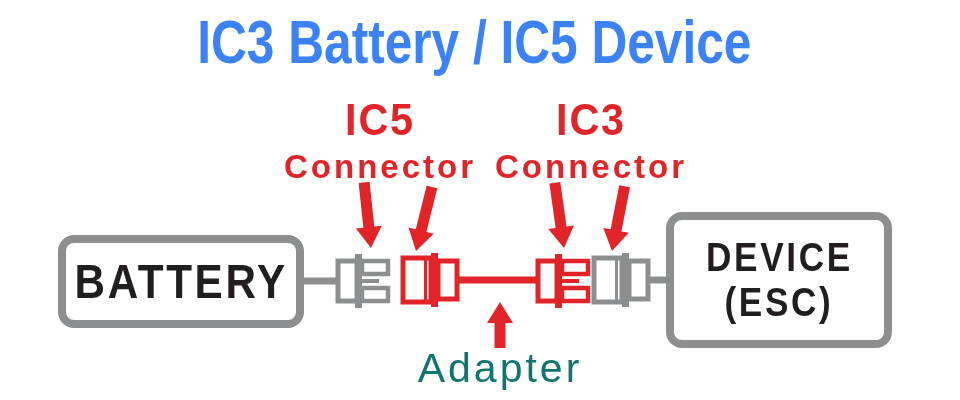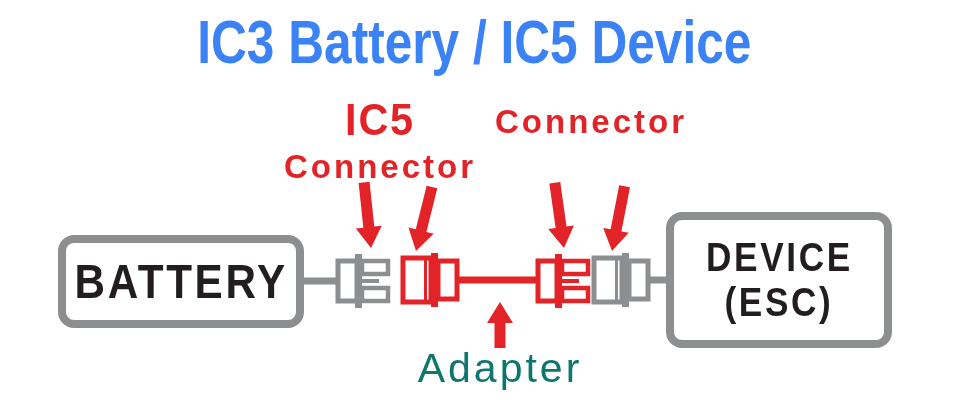--- a/index.html
+++ b/index.html
@@ -78,20 +78,23 @@
   </div>
 
   <div class="conn-label ic5">
     <div class="conn-name">
       <span class="squeeze">IC5</span>
     </div>
     <div class="conn-sub">Connector</div>
   </div>
 
   <div class="conn-label ic3">
+    <div class="conn-name">
+      <span class="squeeze">IC3</span>
+    </div>
     <div class="conn-sub">Connector</div>
   </div>
 
   <svg class="wiring" width="960" height="400" viewBox="0 0 960 400">
 
     <line class="gw" x1="299" y1="281" x2="340" y2="281"></line>
     <line class="rw" x1="456" y1="280" x2="540" y2="280"></line>
     <line class="gw" x1="647" y1="280" x2="672" y2="280"></line>
 
     <g transform="translate(338,281)">

